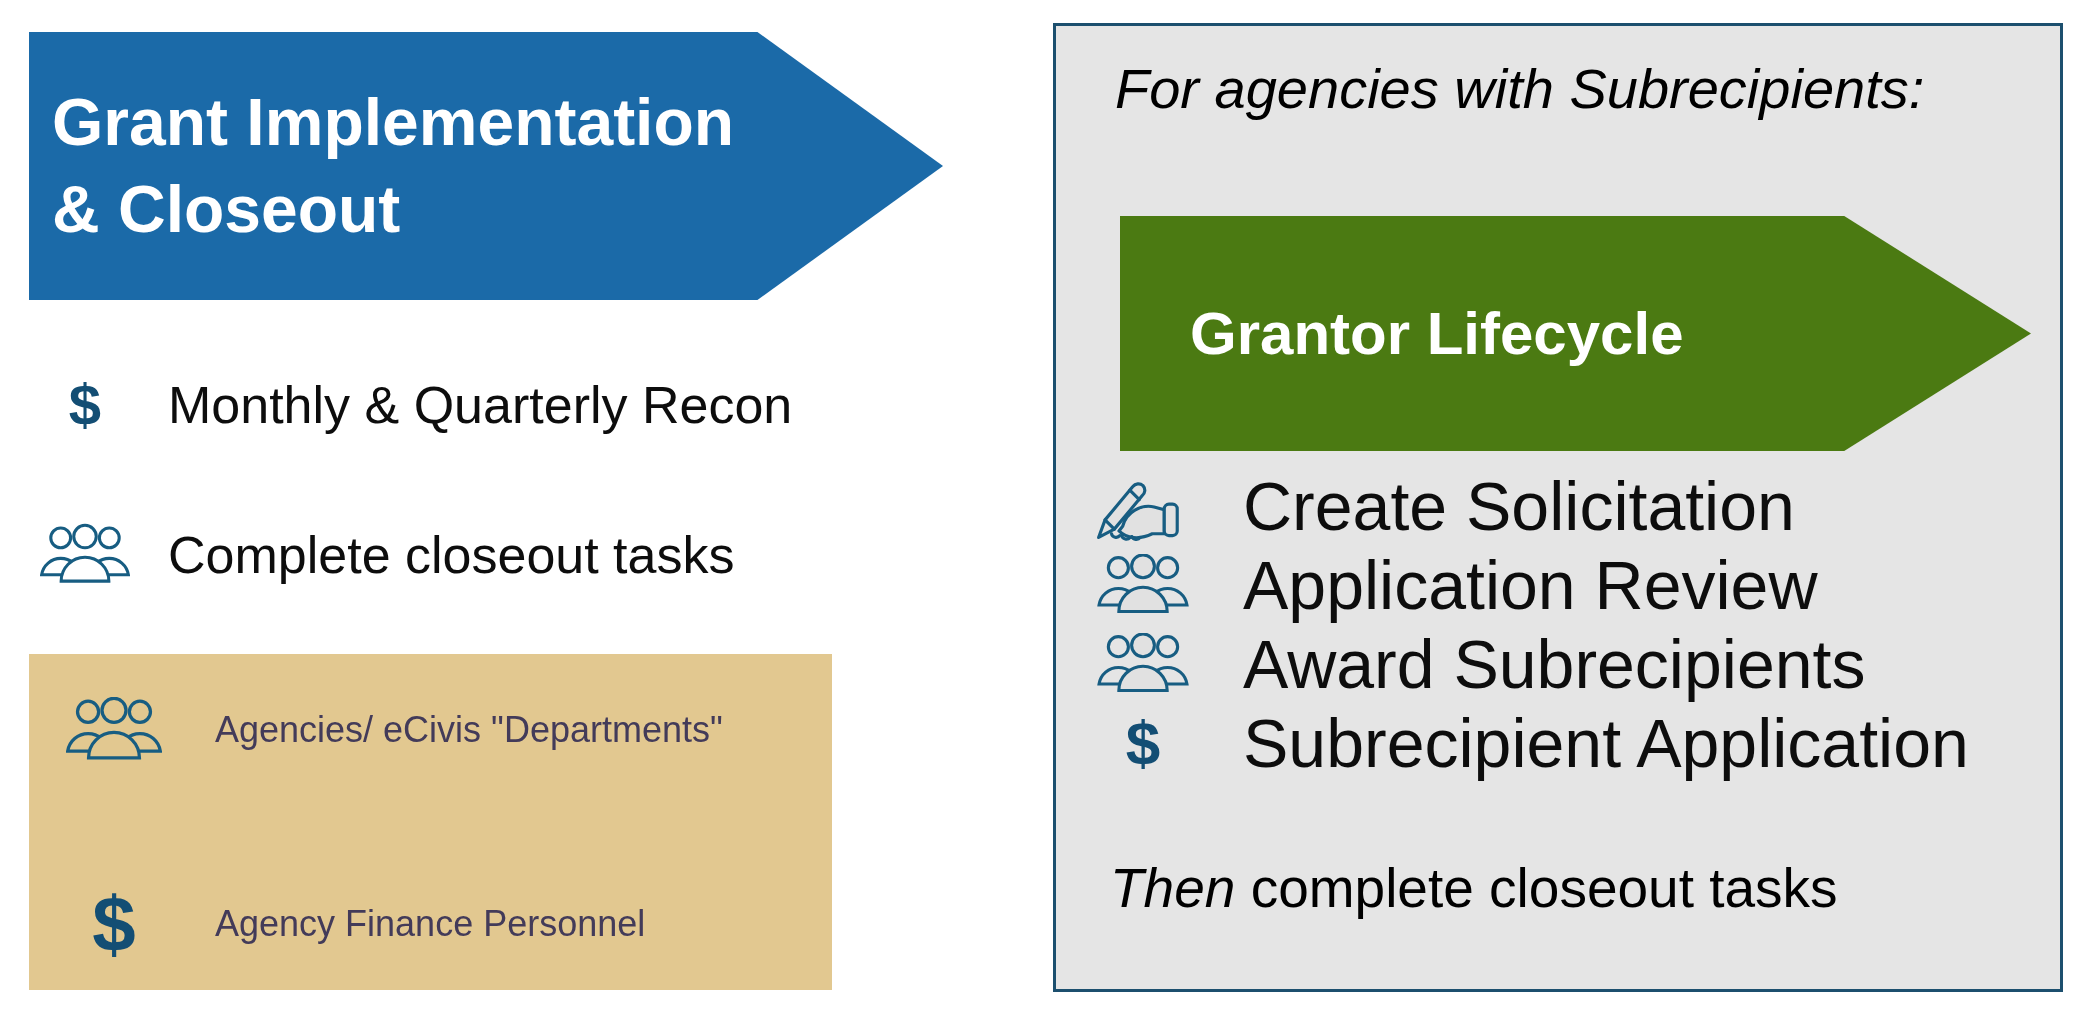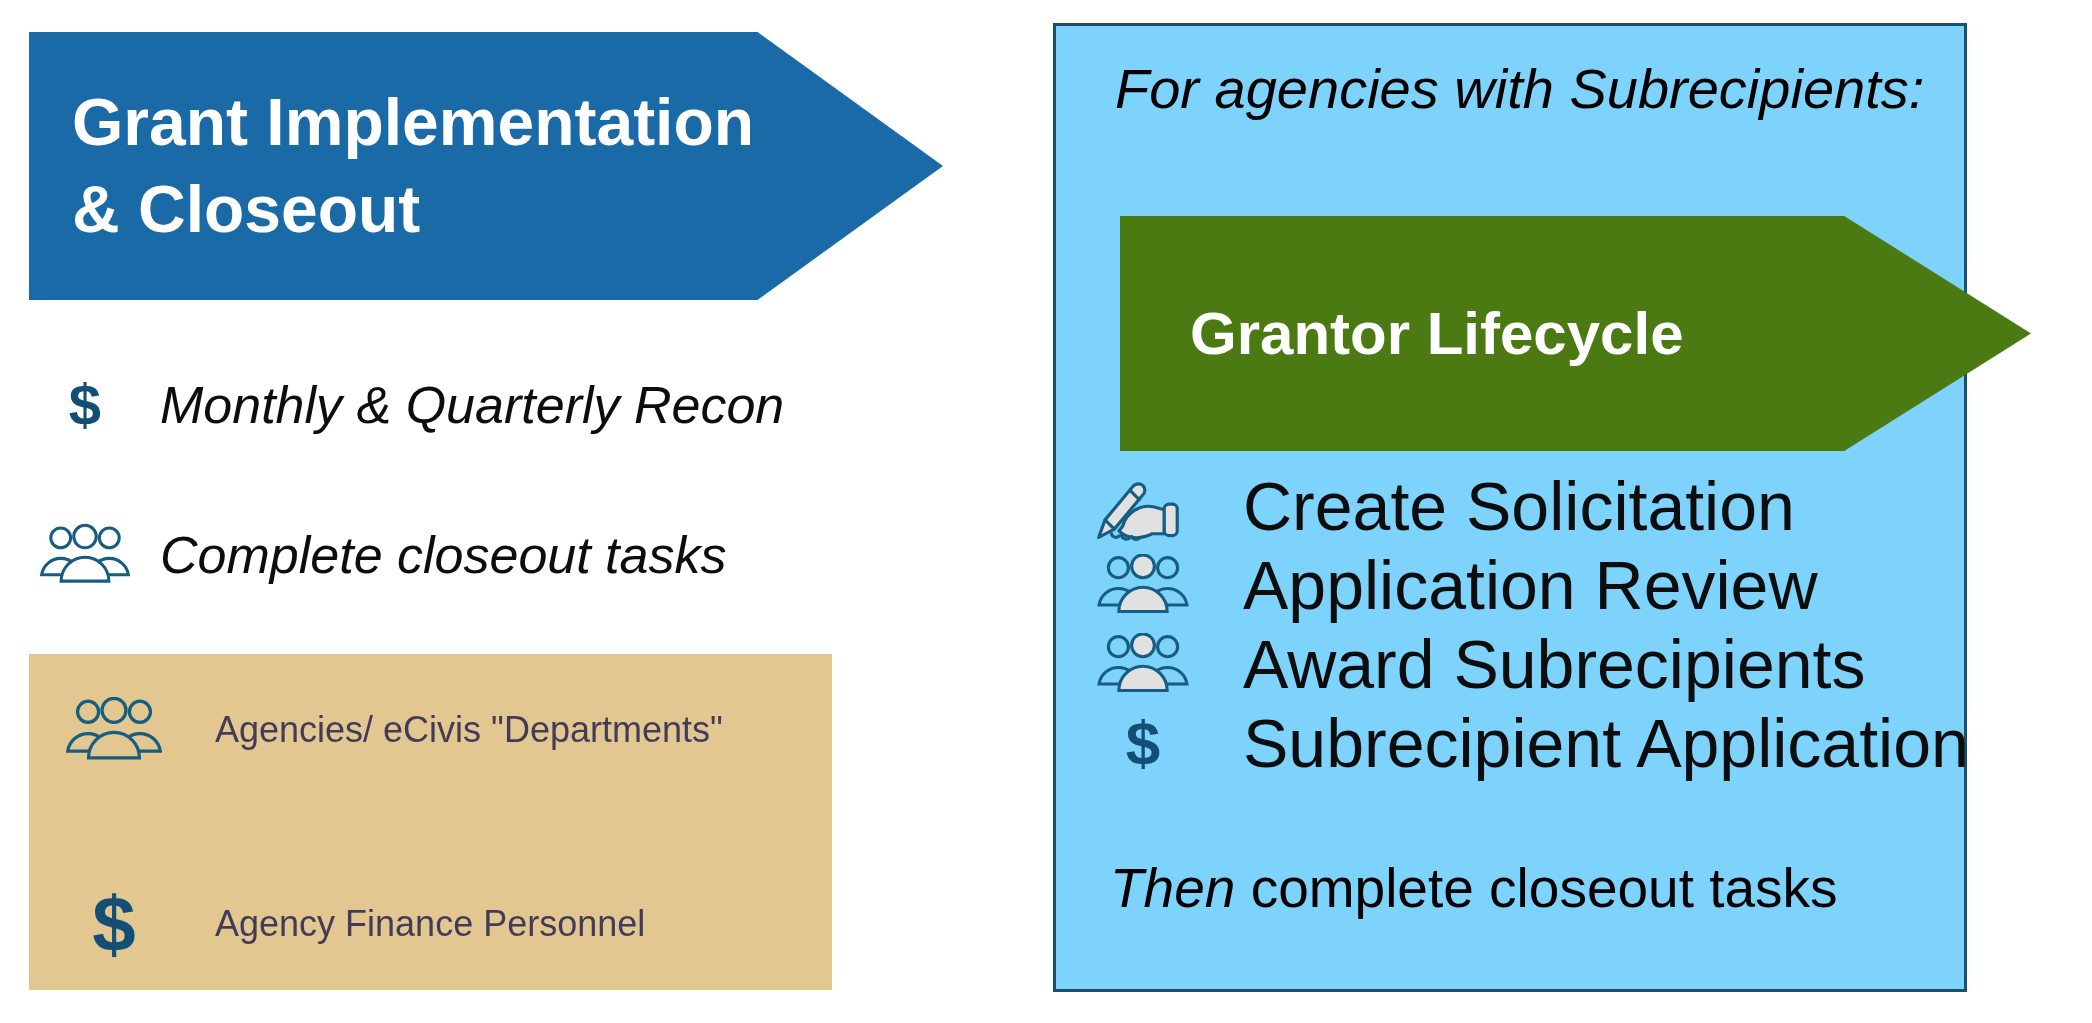--- a/index.html
+++ b/index.html
@@ -8,39 +8,39 @@
     font-family:"Liberation Sans", sans-serif;
     background:#ffffff; overflow:hidden;
   }
 
   
   .arrow { position:absolute; display:flex; flex-direction:column; justify-content:center; }
   .arrow-blue {
     left:29px; top:32px; width:914px; height:268px;
     background:#1B6AA8;
     clip-path:polygon(0 0, 79.7% 0, 100% 50%, 79.7% 100%, 0 100%);
-    padding-left:43px; box-sizing:border-box;
+    padding-left:23px; box-sizing:border-box;
   }
   .arrow-blue .t { color:#ffffff; font-size:66px; font-weight:bold; line-height:87px; white-space:nowrap; }
   .arrow-green {
     left:64px; top:142px; width:911px; height:235px;
     background:#4B7A12;
     clip-path:polygon(0 0, 79.5% 0, 100% 50%, 79.5% 100%, 0 100%);
     padding-left:70px; box-sizing:border-box;margin-top:48px;
   }
   .arrow-green .t { color:#ffffff; font-size:60px; font-weight:bold; line-height:64px; white-space:nowrap; }
 
   
   .row { position:absolute; display:flex; align-items:center; transform:translateY(-50%); }
   .icon-cell { display:flex; align-items:center; justify-content:center; flex:0 0 auto; }
   .row .label { white-space:nowrap; }
 
   .left-row { left:40px; }
   .left-row .icon-cell { width:90px; }
-  .left-row .label { margin-left:30px; font-size:52px; color:#0d0d0d;font-style:italic; }
+  .left-row .label { margin-left:38px; font-size:52px; color:#0d0d0d; }
 
   .people-svg { width:96px; height:66px; color:#175D82; --bg:#ffffff; }
   .hand-svg   { width:100px; height:78px; color:#175D82; --bg:#ffffff; }
 
   .dollar { font-weight:bold; color:#134E74; line-height:1; }
   .dollar-lg { font-size:60px; }
 
   
   .legend-box {
     position:absolute; left:29px; top:654px; width:803px; height:336px;
@@ -48,22 +48,22 @@
   }
   .legend-row { left:30px; }
   .legend-row .icon-cell { width:110px; }
   .legend-row .label { margin-left:46px; font-size:36px; color:#433B59; }
   .legend-box .people-svg { --bg:#E2C890; width:96px; height:66px; }
   .legend-box .hand-svg   { --bg:#E2C890; width:100px; height:74px; }
   .legend-box .dollar     { font-size:78px; }
 
   
   .panel {
-    position:absolute; left:1053px; top:23px; width:914px; height:969px;
-    background:#7dd3fc; border:3px solid #1C4F6E; box-sizing:border-box;
+    position:absolute; left:1053px; top:23px; width:1010px; height:969px;
+    background:#e5e5e5; border:3px solid #1C4F6E; box-sizing:border-box;
   }
   .panel-header {
     position:absolute; left:59px; top:30px;
     font-size:56px; font-style:italic; color:#000000; white-space:nowrap;
   }
   .panel-row { left:30px; }
   .panel-row .icon-cell { width:114px; }
   .panel-row .label { margin-left:43px; font-size:68px; color:#0d0d0d; }
   .panel .people-svg { --bg:#E1E1E1; width:92px; height:62px; }
   .panel .hand-svg   { --bg:#E1E1E1; width:100px; height:74px; }

